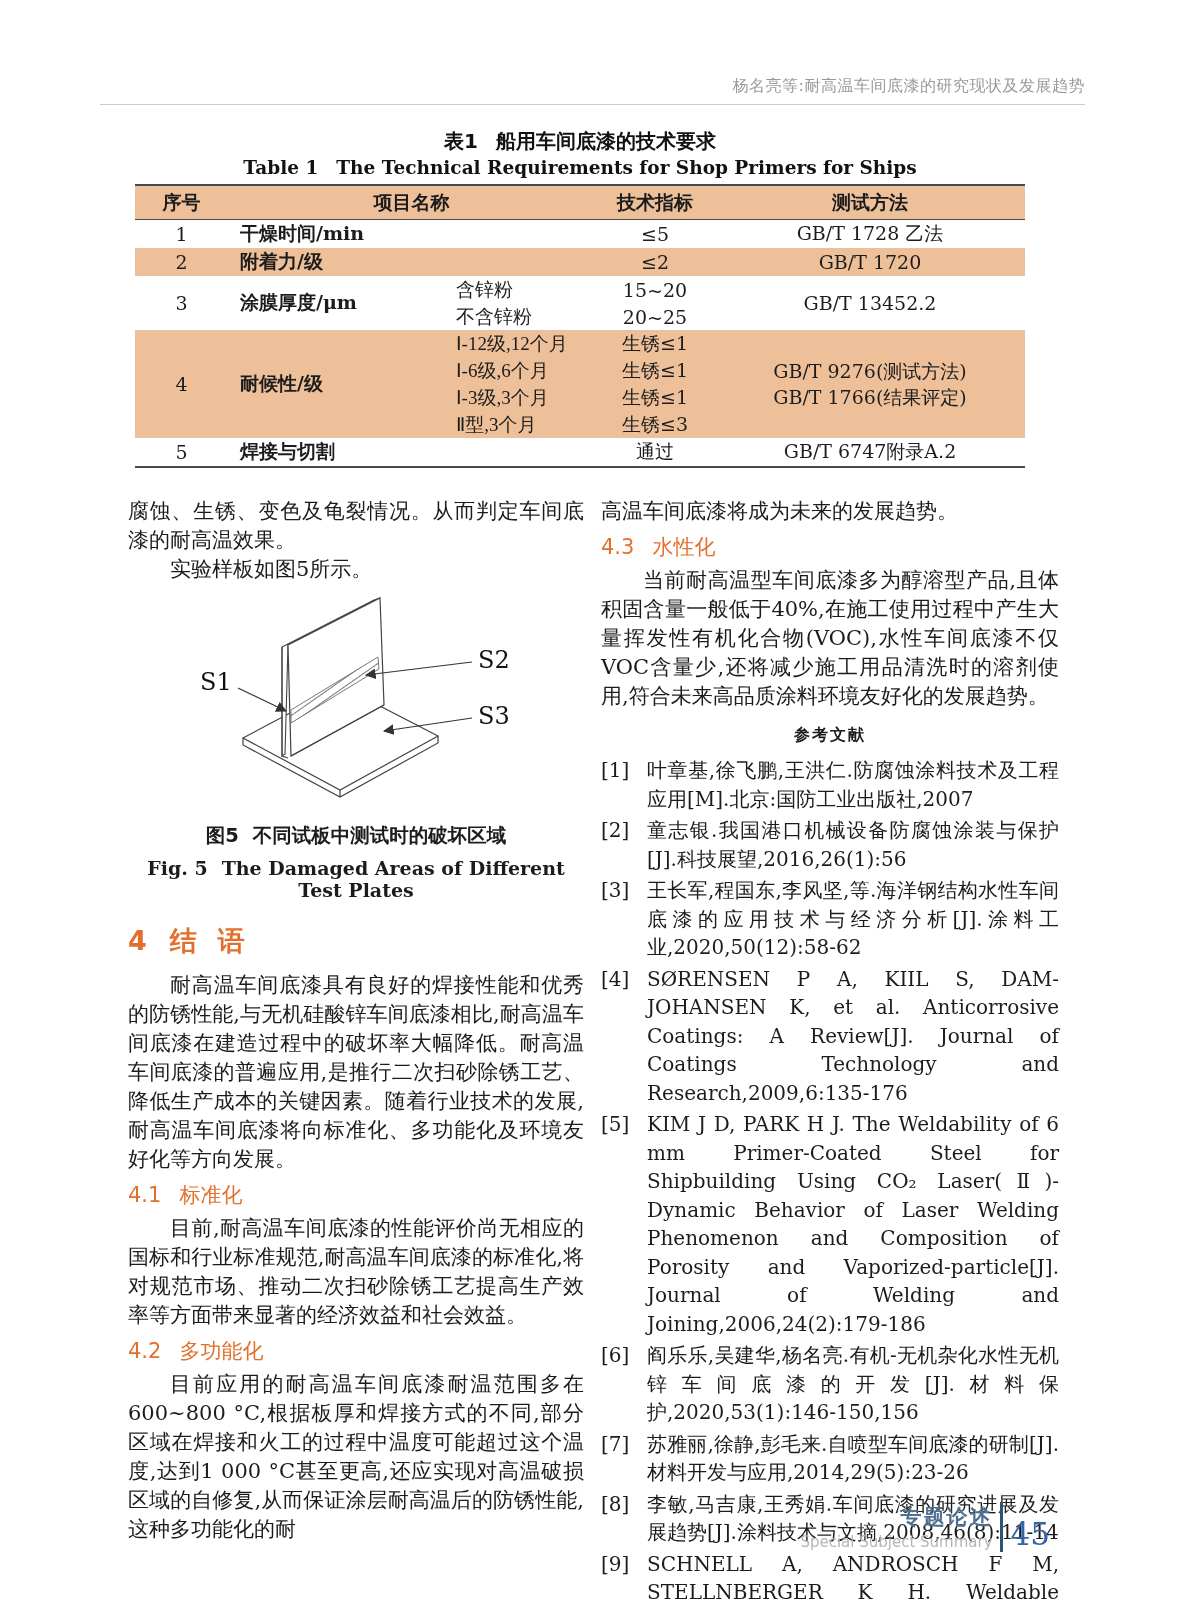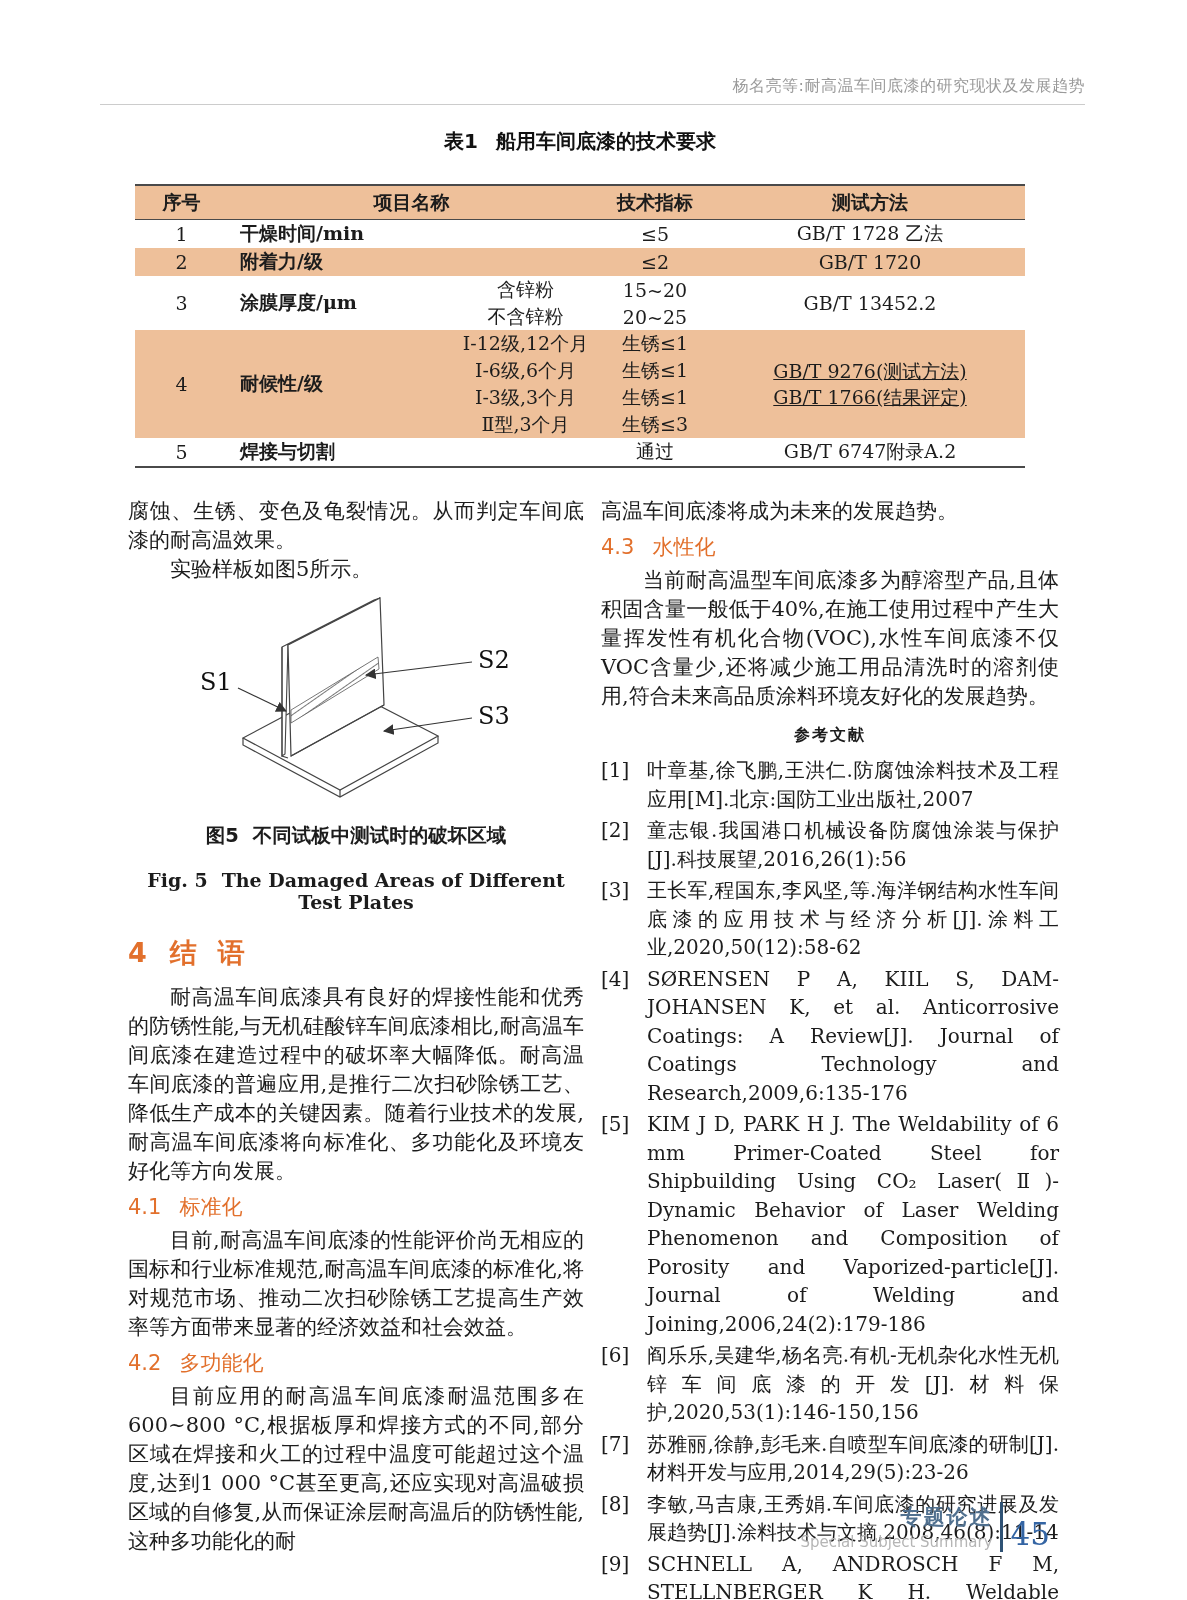--- a/index.html
+++ b/index.html
@@ -36,44 +36,44 @@
     font-size:19px; color:#1c1c1c;
   }
   .paper-table col.c1{width:93px;} .paper-table col.c2{width:212px;}
   .paper-table col.c3{width:155px;} .paper-table col.c4{width:120px;}
   .paper-table col.c5{width:310px;}
   .paper-table td, .paper-table th { padding:0; vertical-align:middle; font-weight:normal; }
   .paper-table thead th { height:33px; font-weight:600;font-family:Liberation Mono, monospace; }
   .paper-table .orange { background:#eec09a; }
   .paper-table .t-center { text-align:center; }
   .paper-table .t-item { text-align:left; padding-left:12px;font-weight:bold; }
-  .paper-table .t-sub  { text-align:center; padding-left:16px; }
+  .paper-table .t-sub  { text-align:left; padding-left:16px;font-family:Liberation Serif, serif; }
   .paper-table .row-h28 td { height:28px; }
   .paper-table .row-sub td { height:27px; }
   .paper-table thead tr { border-top:2px solid #4a4a4a; border-bottom:1.5px solid #4a4a4a; }
   .paper-table tbody tr.last { border-bottom:2px solid #4a4a4a; }
-  .paper-table .method2line { line-height:26px; text-align:center;text-decoration:underline; }
+  .paper-table .method2line { line-height:26px; text-align:center; }
 
   
   .col { position:absolute; top:497px; width:456px; }
   .col-left  { left:128px; }
   .col-right { left:601px; width:458px; }
   .body-p {
     font-size:21px; line-height:29px; text-align:justify; margin:0;
   }
   .indent { text-indent:2em; }
 
   
   .fig-wrap { margin:6px 0 4px 0; }
   .fig-svg { display:block; }
   .fig-cap-cn {
     text-align:center; font-family:"DejaVu Sans","Liberation Sans",sans-serif;
     font-weight:bold; font-size:19.5px; margin-top:2px;
   }
-  .fig-cap-en { text-align:center; font-weight:bold; font-size:19px; margin-top:20px; }
+  .fig-cap-en { text-align:center; font-weight:bold; font-size:19px; margin-top:8px; }
   .fig-cap-cn .gap, .fig-cap-en .gap { display:inline-block; width:14px; }
 
   
   .h-main {
     font-family:"DejaVu Sans","Liberation Sans",sans-serif;
     color:#e2702c; font-weight:bold; font-size:27px;
     margin:22px 0 12px 0; letter-spacing:1px;
   }
   .h-main .num { margin-right:22px; }
   .h-main .sp { display:inline-block; width:20px; }
@@ -113,20 +113,23 @@
 </head>
 <body>
 
 <div class="page">
 
   <div class="running-head">杨名亮等:耐高温车间底漆的研究现状及发展趋势</div>
   <div class="head-rule"></div>
 
   <div class="tbl-title-cn">
     <span>表1</span><span class="gap"></span><span>船用车间底漆的技术要求</span>
+  </div>
+  <div class="tbl-title-en">
+    <span>Table 1</span><span class="gap"></span><span>The Technical Requirements for Shop Primers for Ships</span>
   </div>
 
   <table class="paper-table">
     <colgroup>
         <col class="c1">
         <col class="c2">
         <col class="c3">
         <col class="c4">
         <col class="c5">
       </colgroup>

